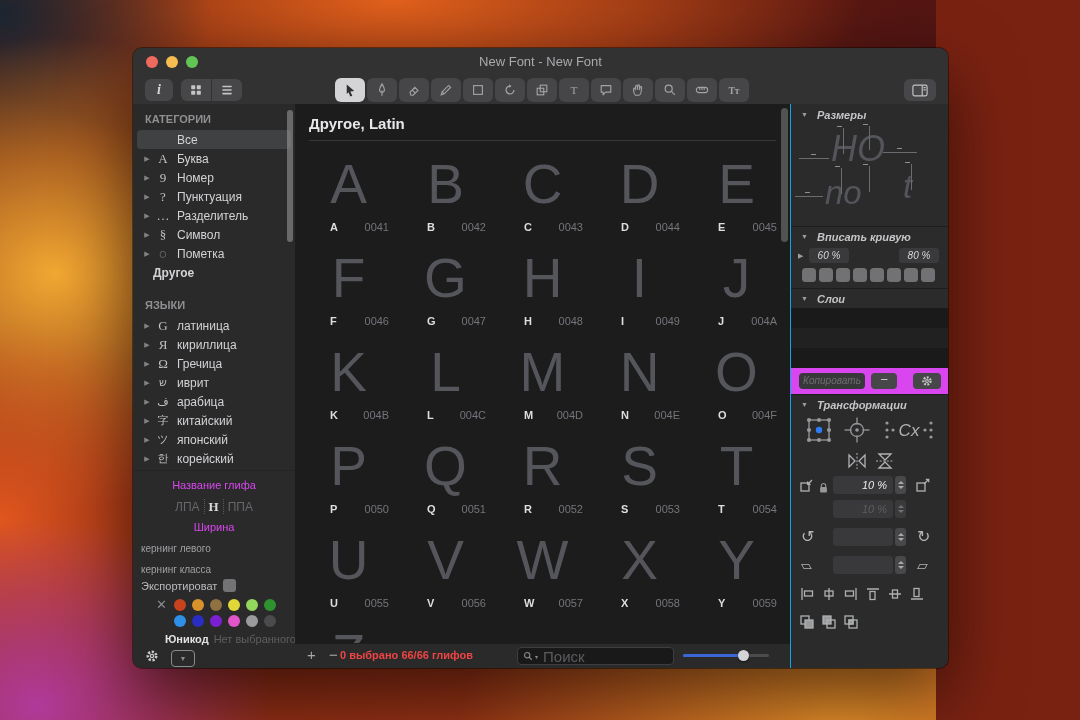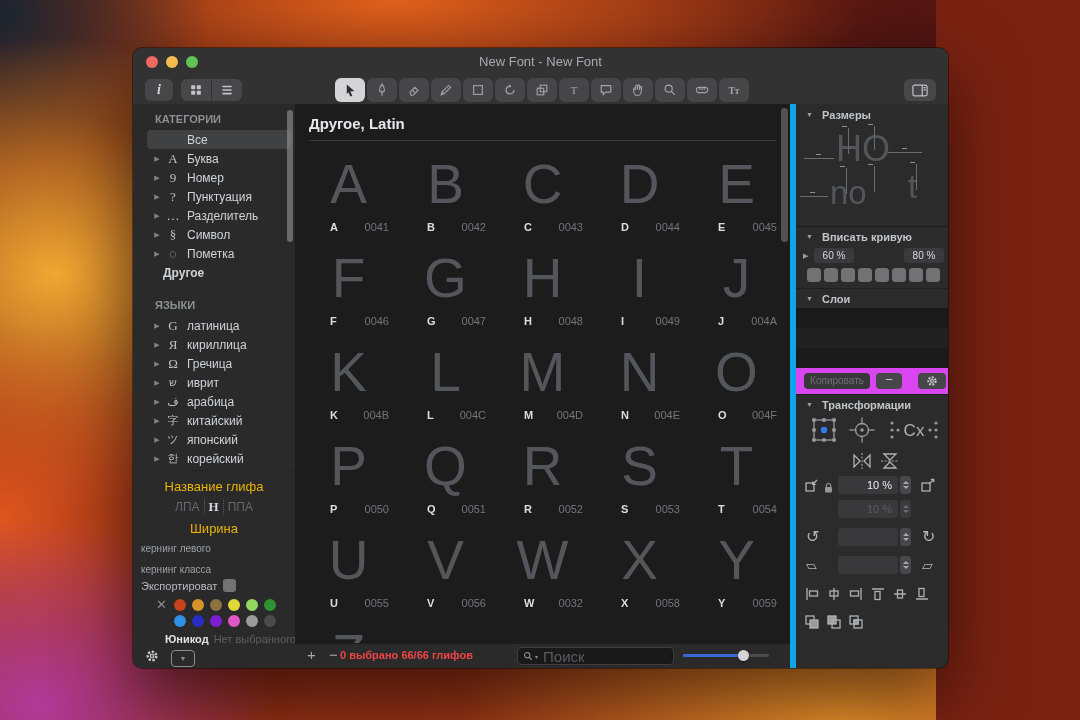--- a/index.html
+++ b/index.html
@@ -38,21 +38,21 @@
   .viewseg .tbtn:first-child{border-radius:6px 0 0 6px;}
   .viewseg .tbtn:last-child{border-radius:0 6px 6px 0;}
   .tools{position:absolute;left:202px;top:2px;display:flex;gap:2px;}
   .tool{width:30px;height:24px;border-radius:6px;background:#464649;color:#a2a3a5;
     display:flex;align-items:center;justify-content:center;}
   .tool.sel{background:#d4d4d6;color:#2e2e30;}
   .panel-toggle{position:absolute;right:12px;top:3px;width:32px;height:22px;color:#c3c4c6;}
   
   .content{position:absolute;top:56px;left:0;right:0;bottom:0;}
   .sidebar{position:absolute;left:0;top:0;bottom:0;width:162px;background:#2a2a2b;border-right:1px solid #1d1d1e;}
-  .side-list{position:absolute;top:0;left:0;right:0;height:366px;overflow:hidden;margin-left:10px;}
+  .side-list{position:absolute;top:0;left:0;right:0;height:366px;overflow:hidden;}
   .shead{margin:6px 0 2px 12px;height:18px;line-height:18px;font-size:11px;font-weight:bold;color:#8e8f91;}
   .srow{position:relative;height:19px;display:flex;align-items:center;margin:0 4px;border-radius:4px;}
   .srow.selected{background:#404142;}
   .tri{width:12px;margin-left:4px;font-size:7px;color:#828385;text-align:center;flex:none;}
   .cicon{width:20px;flex:none;text-align:center;font-family:"Liberation Serif","DejaVu Sans",serif;
     font-size:13px;color:#c0c1c3;line-height:19px;}
   .cicon.sans{font-family:"DejaVu Sans",sans-serif;font-size:11px;}
   .clabel{margin-left:4px;font-size:12px;color:#d2d3d5;white-space:nowrap;}
   .srow.plain .clabel{margin-left:16px;font-weight:bold;text-align:center;}
   .dotgrid{width:9px;height:9px;margin:5px auto 0;
@@ -61,21 +61,21 @@
       radial-gradient(circle 1.2px at 4.5px 1.5px,#c0c1c3 1.2px,transparent 1.3px),
       radial-gradient(circle 1.2px at 7.5px 1.5px,#c0c1c3 1.2px,transparent 1.3px),
       radial-gradient(circle 1.2px at 1.5px 4.5px,#c0c1c3 1.2px,transparent 1.3px),
       radial-gradient(circle 1.2px at 4.5px 4.5px,#c0c1c3 1.2px,transparent 1.3px),
       radial-gradient(circle 1.2px at 7.5px 4.5px,#c0c1c3 1.2px,transparent 1.3px),
       radial-gradient(circle 1.2px at 1.5px 7.5px,#c0c1c3 1.2px,transparent 1.3px),
       radial-gradient(circle 1.2px at 4.5px 7.5px,#c0c1c3 1.2px,transparent 1.3px);}
   .side-scroll{position:absolute;right:2px;top:6px;width:6px;height:132px;border-radius:3px;background:rgba(158,158,161,.55);}
   
   .info-panel{position:absolute;left:0;right:0;top:366px;bottom:0;background:#2a2a2b;border-top:1px solid #242425;}
-  .ip-center{position:absolute;left:0;right:0;text-align:center;color:#eab308;font-size:13px;}
+  .ip-center{position:absolute;left:0;right:0;text-align:center;color:#d946ef;font-size:11px;}
   .ip-name{top:8px;}
   .ip-metrics{top:28px;color:#67686b;font-size:12px;}
   .metricH{font-family:"Liberation Serif",serif;font-weight:bold;font-size:13px;color:#d6d7d9;
     border-left:1px dotted #5a5b5e;border-right:1px dotted #5a5b5e;padding:0 4px;margin:0 4px;}
   .ip-width{top:50px;}
   .ip-kern1{position:absolute;left:8px;top:72px;font-size:10px;color:#9fa0a2;}
   .ip-kern2{position:absolute;left:8px;top:93px;font-size:10px;color:#9fa0a2;}
   .ip-export{position:absolute;left:8px;top:108px;font-size:11px;color:#b9babc;display:flex;align-items:center;gap:6px;}
   .checkbox{width:13px;height:13px;border-radius:3px;background:#737375;}
   .swrow{position:absolute;left:22px;display:flex;align-items:center;gap:6px;}
@@ -107,21 +107,21 @@
   .sb-minus{position:absolute;left:34px;top:2px;font-size:15px;color:#a8a9ab;}
   .sb-status{position:absolute;left:45px;top:5px;font-size:11px;font-weight:bold;color:#ef4444;}
   .sb-search{position:absolute;left:222px;top:3px;width:150px;height:16px;background:#19191a;
     border:1px solid #3e3e40;border-radius:4px;display:flex;align-items:center;padding-left:5px;gap:2px;}
   .sb-search .schev{font-size:6px;color:#8a8b8d;}
   .sb-search .sph{font-size:15px;color:#5c5c5f;margin-left:3px;}
   .sb-slider{position:absolute;left:388px;top:10px;width:86px;height:3px;border-radius:2px;background:#4c4c4e;}
   .sb-fill{position:absolute;left:0;top:0;height:3px;border-radius:2px;background:#3a66d6;}
   .sb-knob{position:absolute;top:-4px;width:11px;height:11px;border-radius:50%;background:#d4d4d6;box-shadow:0 1px 2px rgba(0,0,0,.5);}
   
-  .rpanel{position:absolute;left:657px;top:0;bottom:0;width:158px;background:#2b2b2c;border-left:6px solid #0ea5e9;}
+  .rpanel{position:absolute;left:657px;top:0;bottom:0;width:158px;background:#2b2b2c;border-left:1px solid #0ea5e9;font-style:italic;}
   .rp-head{position:absolute;left:0;right:0;height:17px;display:flex;align-items:center;}
   .rp-head .rtri{width:10px;margin-left:10px;font-size:7px;color:#9c9d9f;}
   .rp-head .rlabel{margin-left:6px;font-size:11px;font-weight:bold;color:#c4c5c7;}
   .rp-div{position:absolute;left:0;right:0;height:1px;background:#1e1e1f;}
   .dims{position:absolute;left:0;top:20px;width:158px;height:102px;}
   .dim-big{position:absolute;color:#54555a;}
   .dl{position:absolute;background:#6b6c70;}
   .dtick{position:absolute;width:5px;height:1px;background:#8e8f92;}
   .fc-row{position:absolute;left:0;right:0;top:144px;height:16px;}
   .fc-tri{position:absolute;left:7px;top:4px;font-size:7px;color:#9c9d9f;}
@@ -610,21 +610,21 @@
                 <div class="gletter">V</div>
                 <div class="glabel">
                   <span class="gname">V</span>
                   <span class="gcode">0056</span>
                 </div>
               </div>
               <div class="gcell">
                 <div class="gletter">W</div>
                 <div class="glabel">
                   <span class="gname">W</span>
-                  <span class="gcode">0032</span>
+                  <span class="gcode">0057</span>
                 </div>
               </div>
               <div class="gcell">
                 <div class="gletter">X</div>
                 <div class="glabel">
                   <span class="gname">X</span>
                   <span class="gcode">0058</span>
                 </div>
               </div>
               <div class="gcell">

